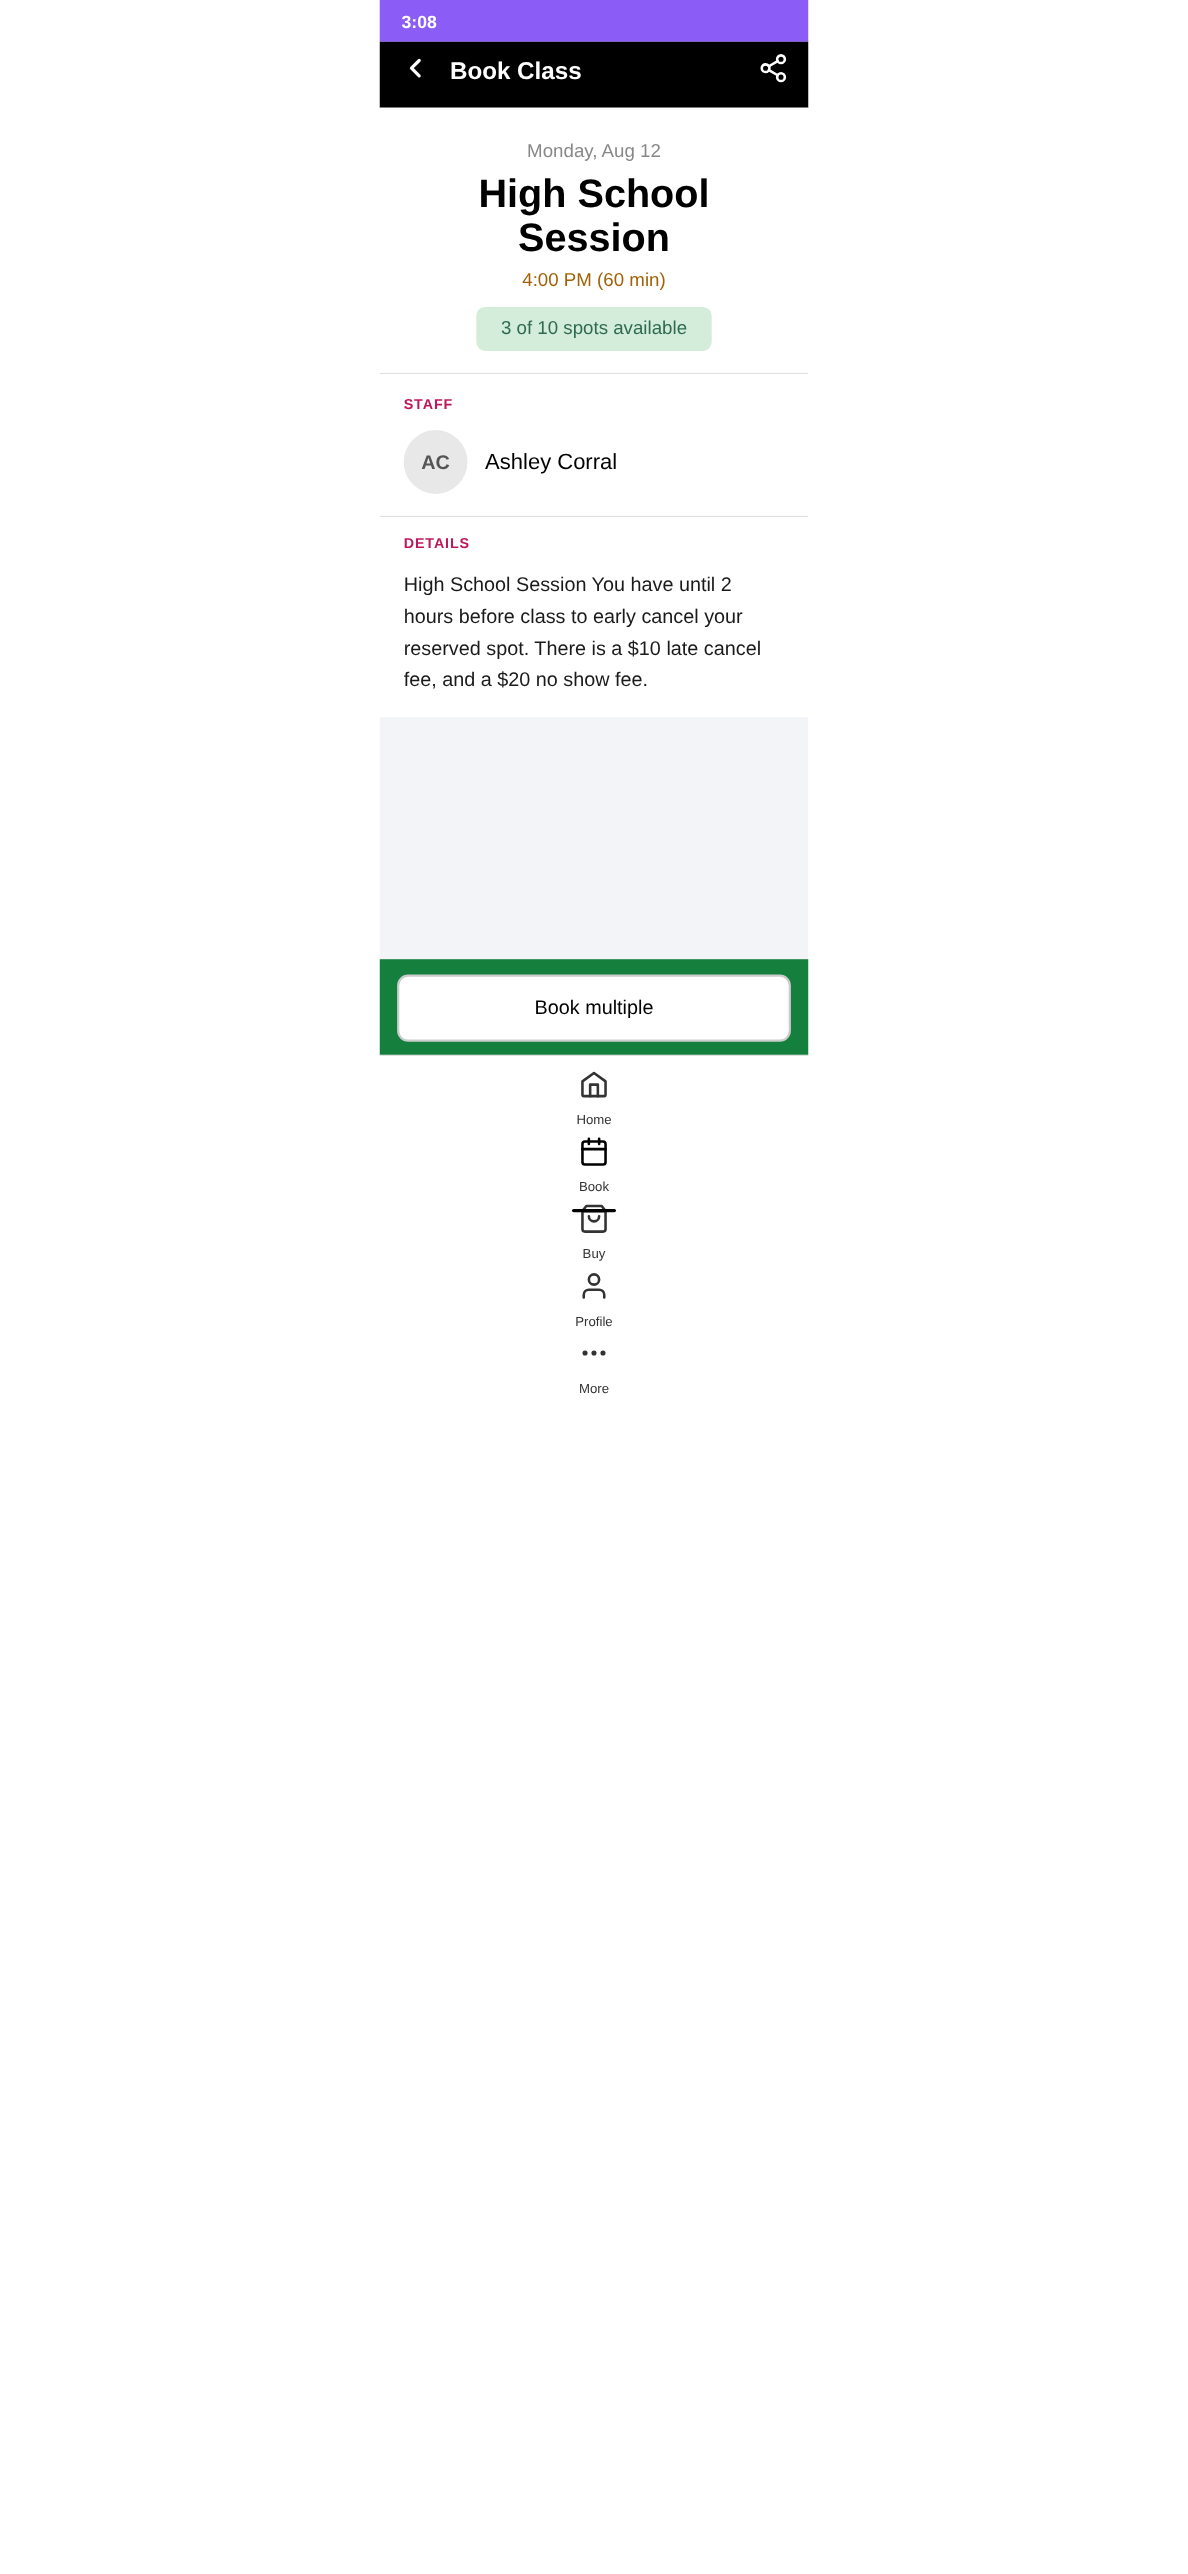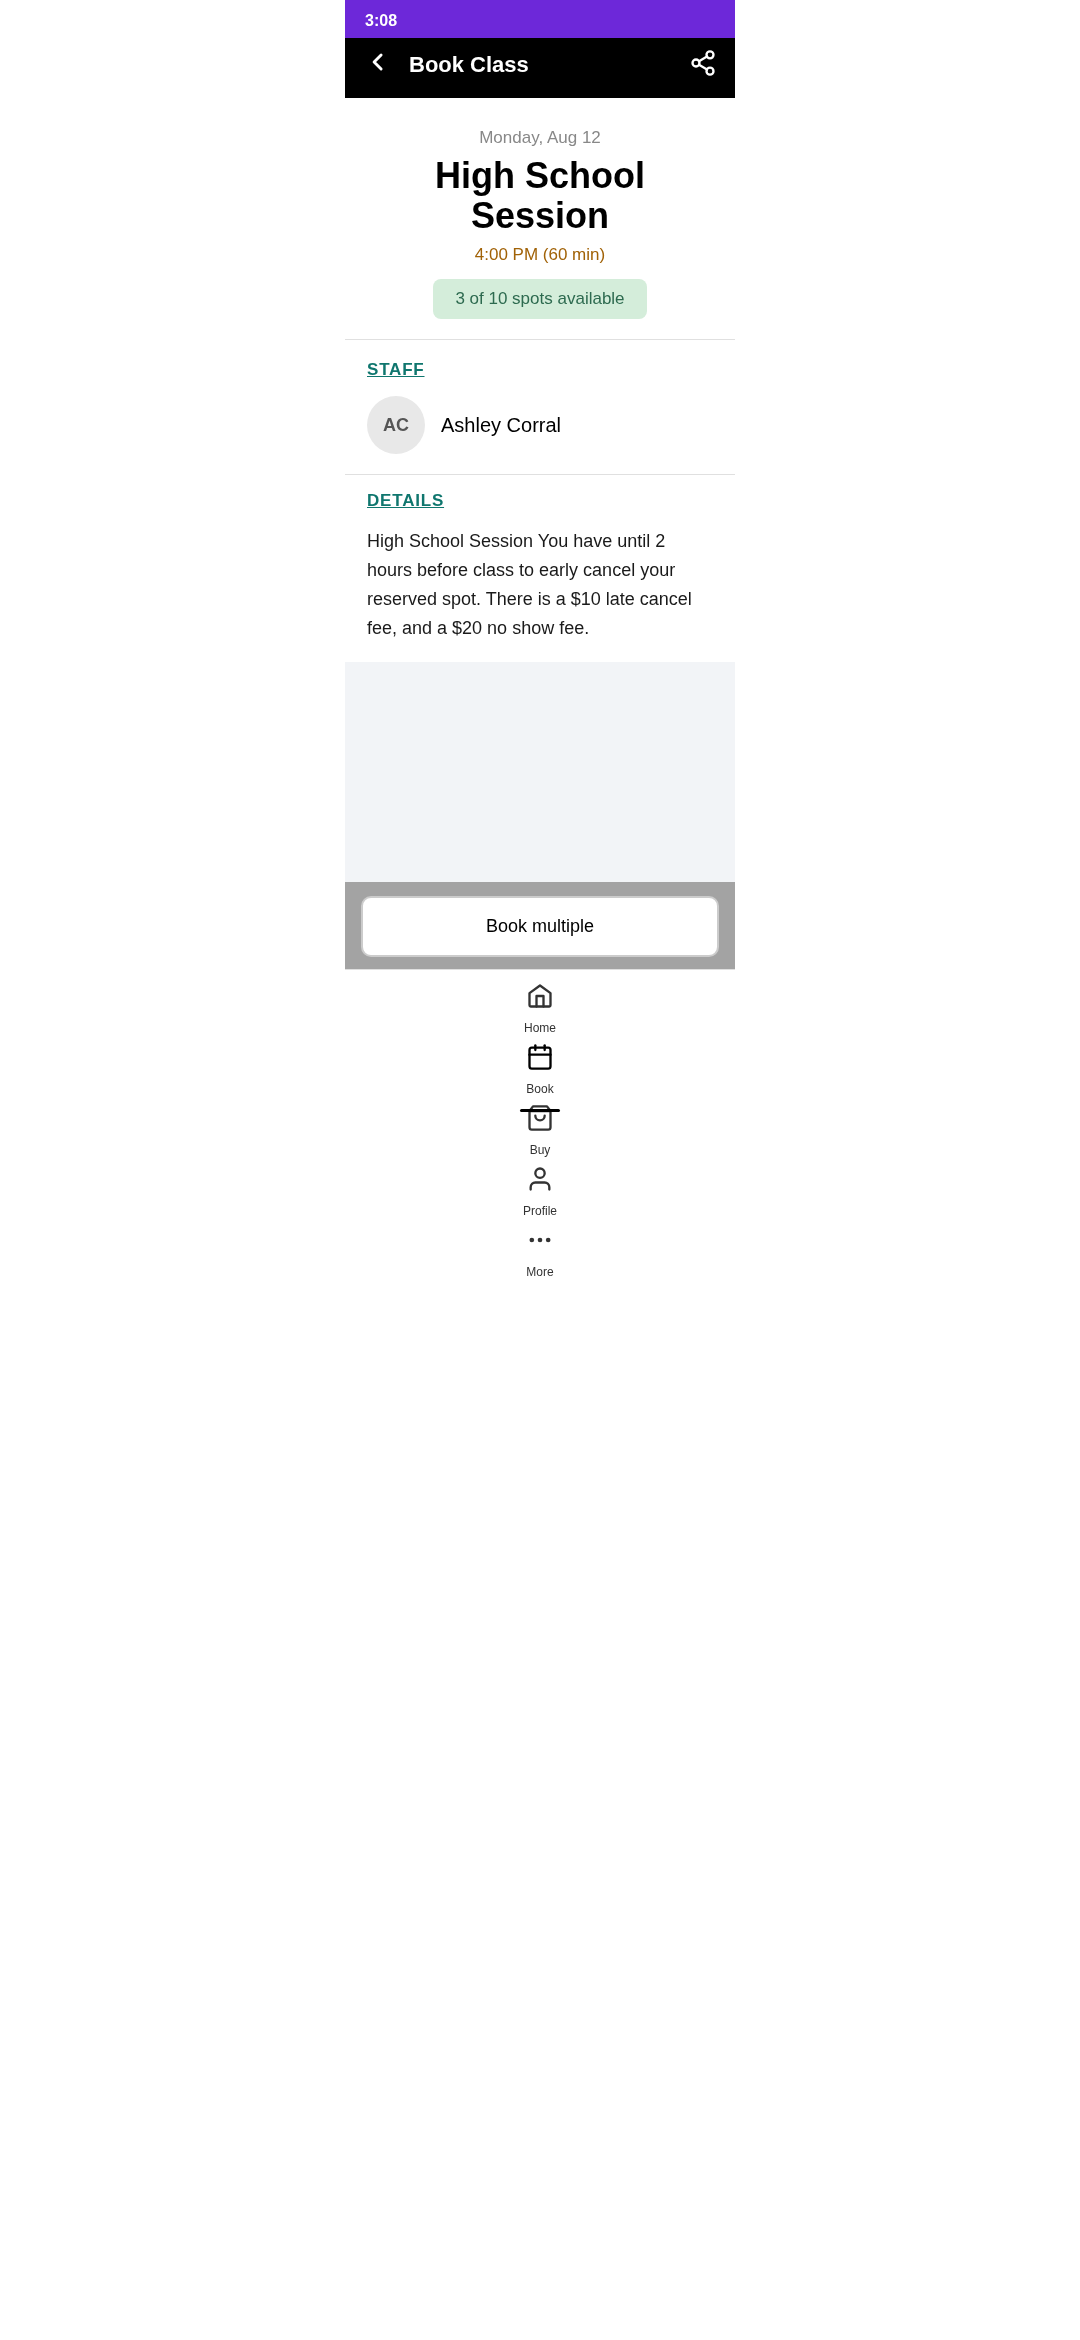--- a/index.html
+++ b/index.html
@@ -10,21 +10,21 @@
       background: #ffffff;
       width: 390px;
       min-height: 844px;
       margin: 0 auto;
       position: relative;
       overflow-x: hidden;
     }
 
     
     .status-bar {
-      background: #6d28d9;
+      background: #8b5cf6;
       color: #ffffff;
       padding: 12px 20px 8px;
       font-size: 16px;
       font-weight: 600;
     }
 
     
     .nav-header {
       background: #000000;
       color: #ffffff;
@@ -108,27 +108,26 @@
       margin: 0;
     }
 
     
     .section {
       padding: 20px 22px 10px;
       background: #ffffff;
     }
 
     .section-label {
-      font-size: 17px;
+      font-size: 13px;
       font-weight: 700;
-      color: #0f766e;
+      color: #be185d;
       letter-spacing: 0.8px;
       text-transform: uppercase;
       margin-bottom: 16px;
-      text-decoration: underline;
     }
 
     .staff-row {
       display: flex;
       align-items: center;
       gap: 16px;
       margin-bottom: 10px;
     }
 
     .staff-avatar {
@@ -167,21 +166,21 @@
     .empty-area {
       background: #f2f4f7;
       height: 220px;
     }
 
     
     .action-buttons {
       display: flex;
       gap: 28px;
       padding: 14px 16px 12px;
-      background: #a3a3a3;
+      background: #15803d;
     }
 
     .btn-outline {
       flex: 1;
       padding: 18px 10px;
       border: 2px solid #cccccc;
       border-radius: 10px;
       background: #ffffff;
       font-size: 18px;
       font-weight: 500;

